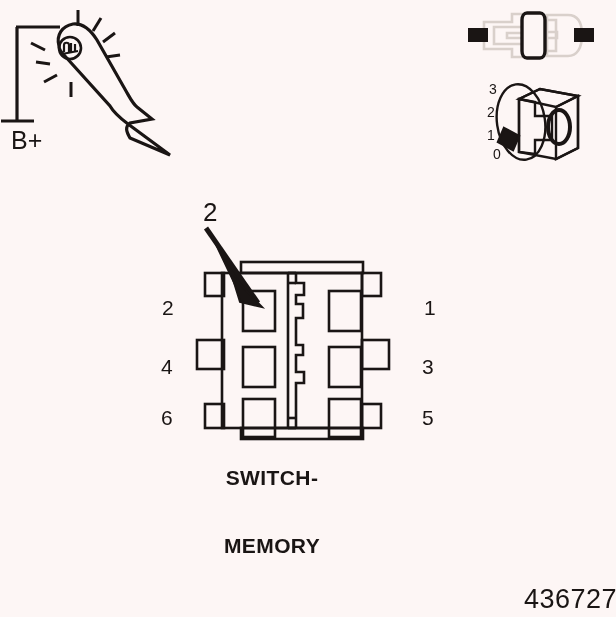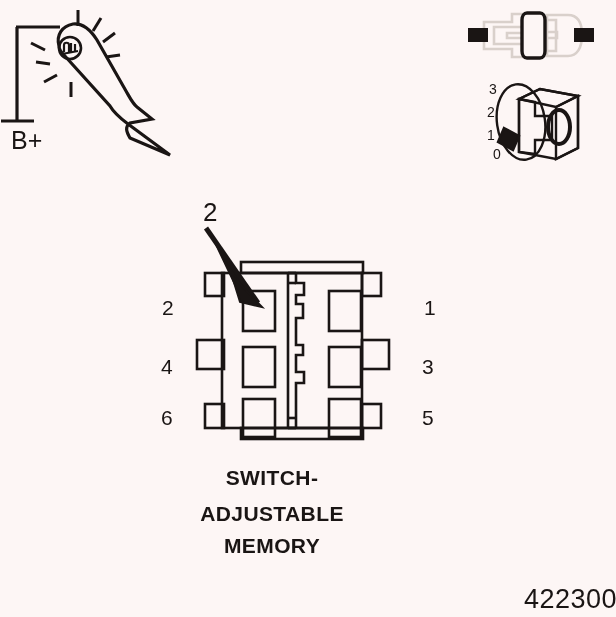--- a/index.html
+++ b/index.html
@@ -198,18 +198,17 @@
 
   <div class="txt pin-label" style="left:162px; top:297px;">2</div>
   <div class="txt pin-label" style="left:161px; top:356px;">4</div>
   <div class="txt pin-label" style="left:161px; top:407px;">6</div>
 
   <div class="txt pin-label" style="left:424px; top:297px;">1</div>
   <div class="txt pin-label" style="left:422px; top:356px;">3</div>
   <div class="txt pin-label" style="left:422px; top:407px;">5</div>
 
   <div class="txt caption-line" style="top:467px;">SWITCH-</div>
-  <div class="txt caption-line" style="top:503px;">ADJUSTABLE</div>
   <div class="txt caption-line" style="top:535px;">MEMORY</div>
 
-  <div class="txt partnum" style="left:524px; top:586px;">422300</div>
+  <div class="txt partnum" style="left:524px; top:586px;">436727</div>
 
 </div>
 
 </body></html>

